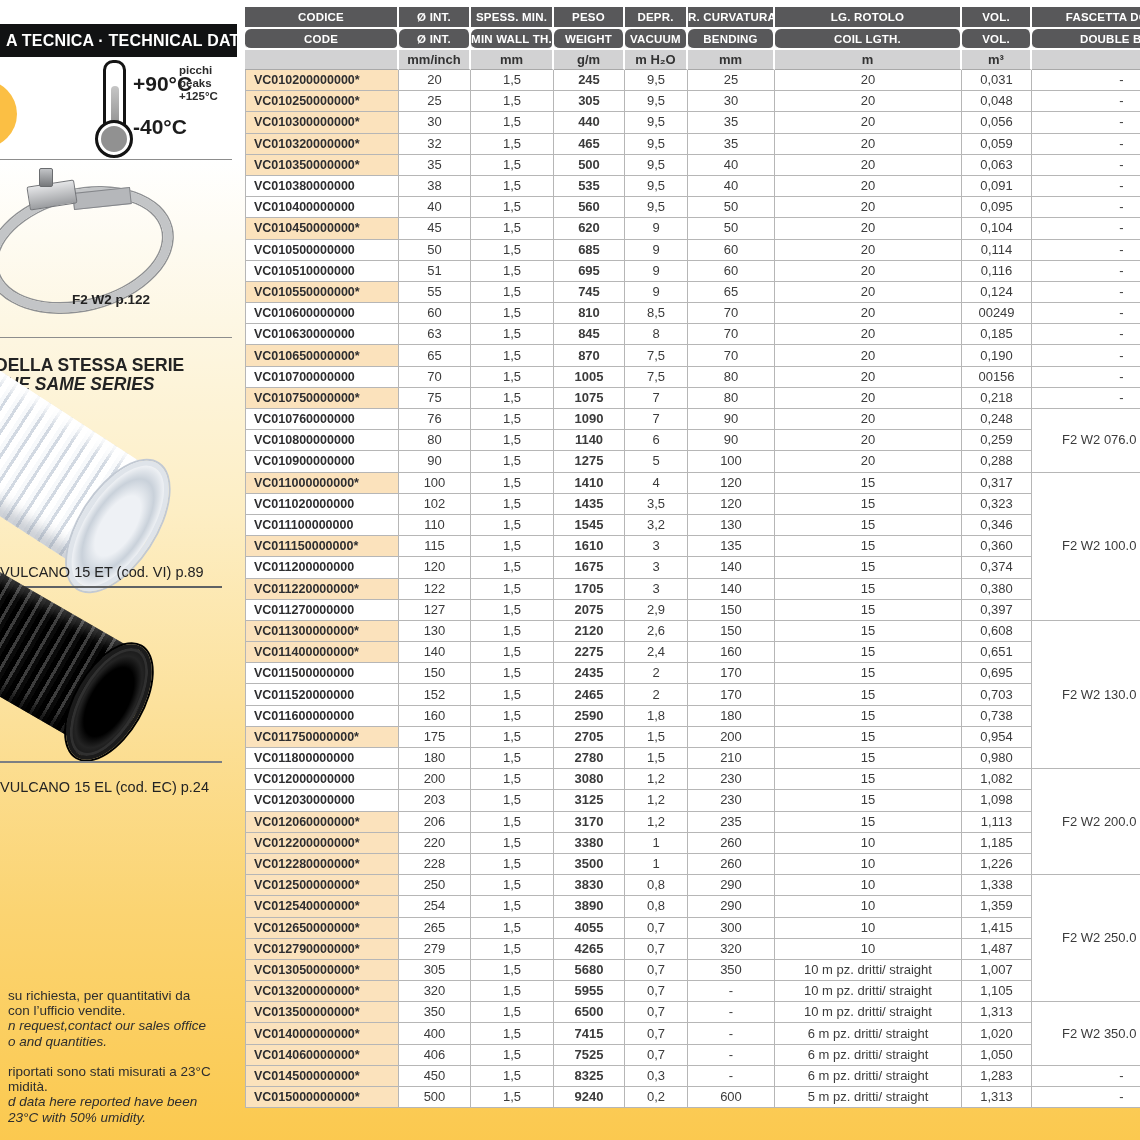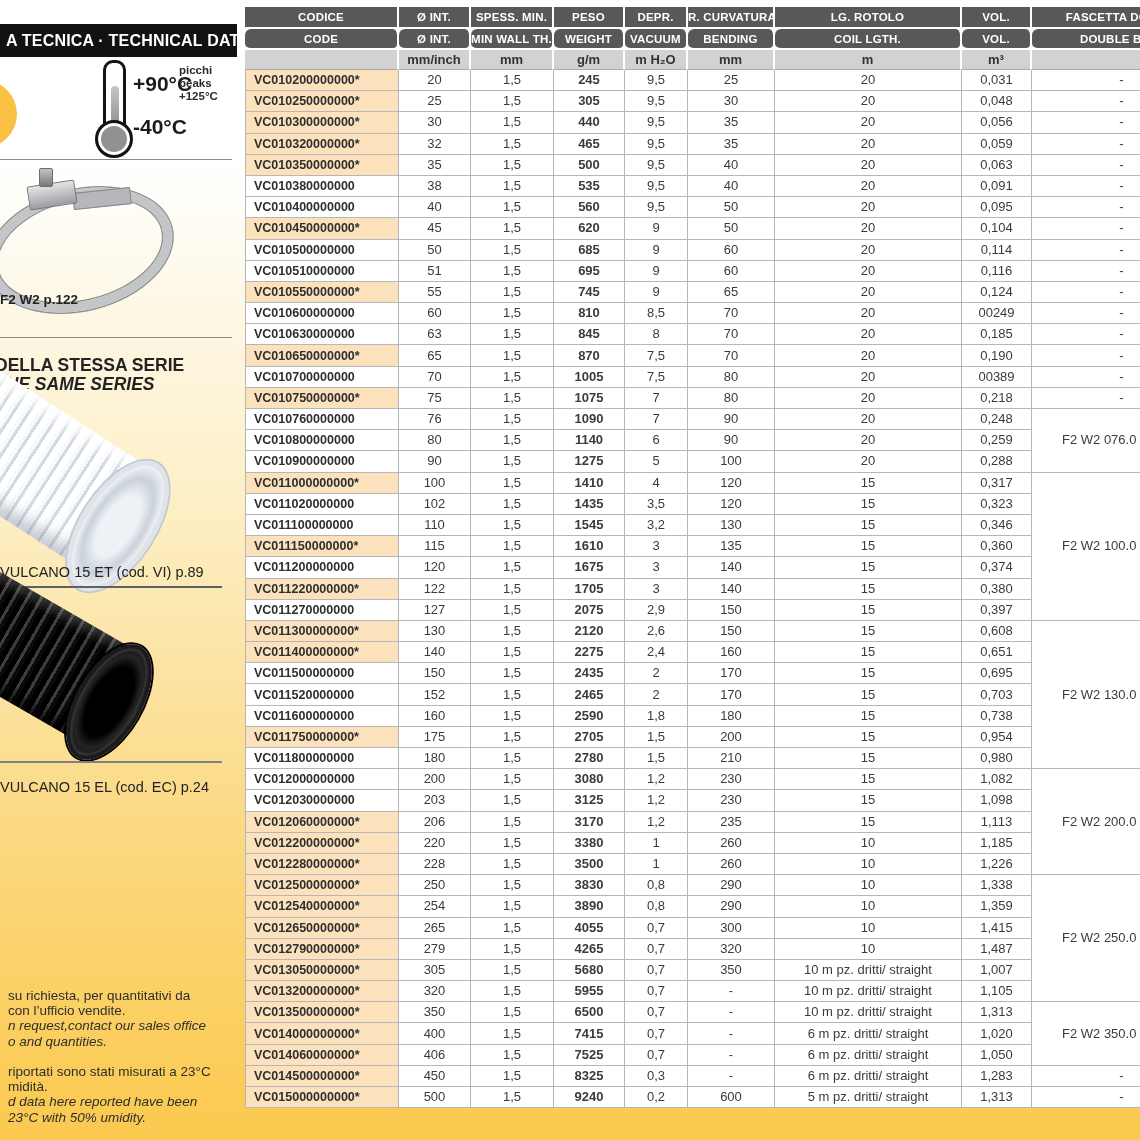--- a/index.html
+++ b/index.html
@@ -29,21 +29,21 @@
   
   .clamp-band{left:-14px;top:190px;width:170px;height:102px;border:9px solid #c3c5c7;
     border-radius:50%;transform:rotate(-14deg);
     box-shadow:inset 0 0 0 1.5px #8e9093,0 0 0 1.5px #8e9093;}
   .clamp-buckle{left:28px;top:183px;width:46px;height:22px;transform:rotate(-9deg);
     background:linear-gradient(180deg,#e4e5e7,#9b9da0);border:1px solid #74767a;border-radius:2px;}
   .clamp-plate{left:73px;top:190px;width:56px;height:15px;transform:rotate(-6deg);
     background:#b5b7ba;border:1px solid #84868a;}
   .clamp-screw{left:39px;top:168px;width:12px;height:17px;border-radius:2px;
     background:linear-gradient(180deg,#c2c4c7,#77797c);border:1px solid #6a6c6f;}
-  .clamp-caption{left:0;top:292px;width:222px;text-align:left;font-size:13.5px;color:#222;}
+  .clamp-caption{left:0;top:292px;width:222px;text-align:center;font-size:13.5px;color:#222;}
   .clamp-caption .ref{font-weight:700;}
   .series-heading{left:-5px;top:356px;font-weight:700;font-size:17.5px;line-height:19px;color:#232323;white-space:nowrap;}
   .series-heading .en{font-style:italic;}
   
   .hose-white{left:-95px;top:402px;width:250px;height:122px;transform:rotate(33deg);border-radius:14px;
     background:repeating-linear-gradient(90deg,#f7f9fb 0 4px,#d2d9e2 4px 7px,#ffffff 7px 13px);
     box-shadow:inset 0 10px 14px rgba(255,255,255,.95),inset 0 -12px 14px rgba(128,138,152,.42);}
   .hose-white .opening{position:absolute;right:-20px;top:-8px;width:64px;height:138px;border-radius:50%;
     background:radial-gradient(ellipse at center,#eef1f5 35%,#c9d1da 55%,#f2f4f7 72%);
     border:5px solid #dfe4ea;box-shadow:0 0 0 2px #c2c9d3;}
@@ -342,21 +342,21 @@
         <td class="c-bridge c-dash">-</td>
       </tr>
       <tr>
         <td class="c-code">VC010700000000</td>
         <td class="">70</td>
         <td class="">1,5</td>
         <td class="c-bold">1005</td>
         <td class="">7,5</td>
         <td class="">80</td>
         <td class="">20</td>
-        <td class="">00389</td>
+        <td class="">00156</td>
         <td class="c-bridge c-dash">-</td>
       </tr>
       <tr>
         <td class="c-code starred">VC010750000000*</td>
         <td class="">75</td>
         <td class="">1,5</td>
         <td class="c-bold">1075</td>
         <td class="">7</td>
         <td class="">80</td>
         <td class="">20</td>

